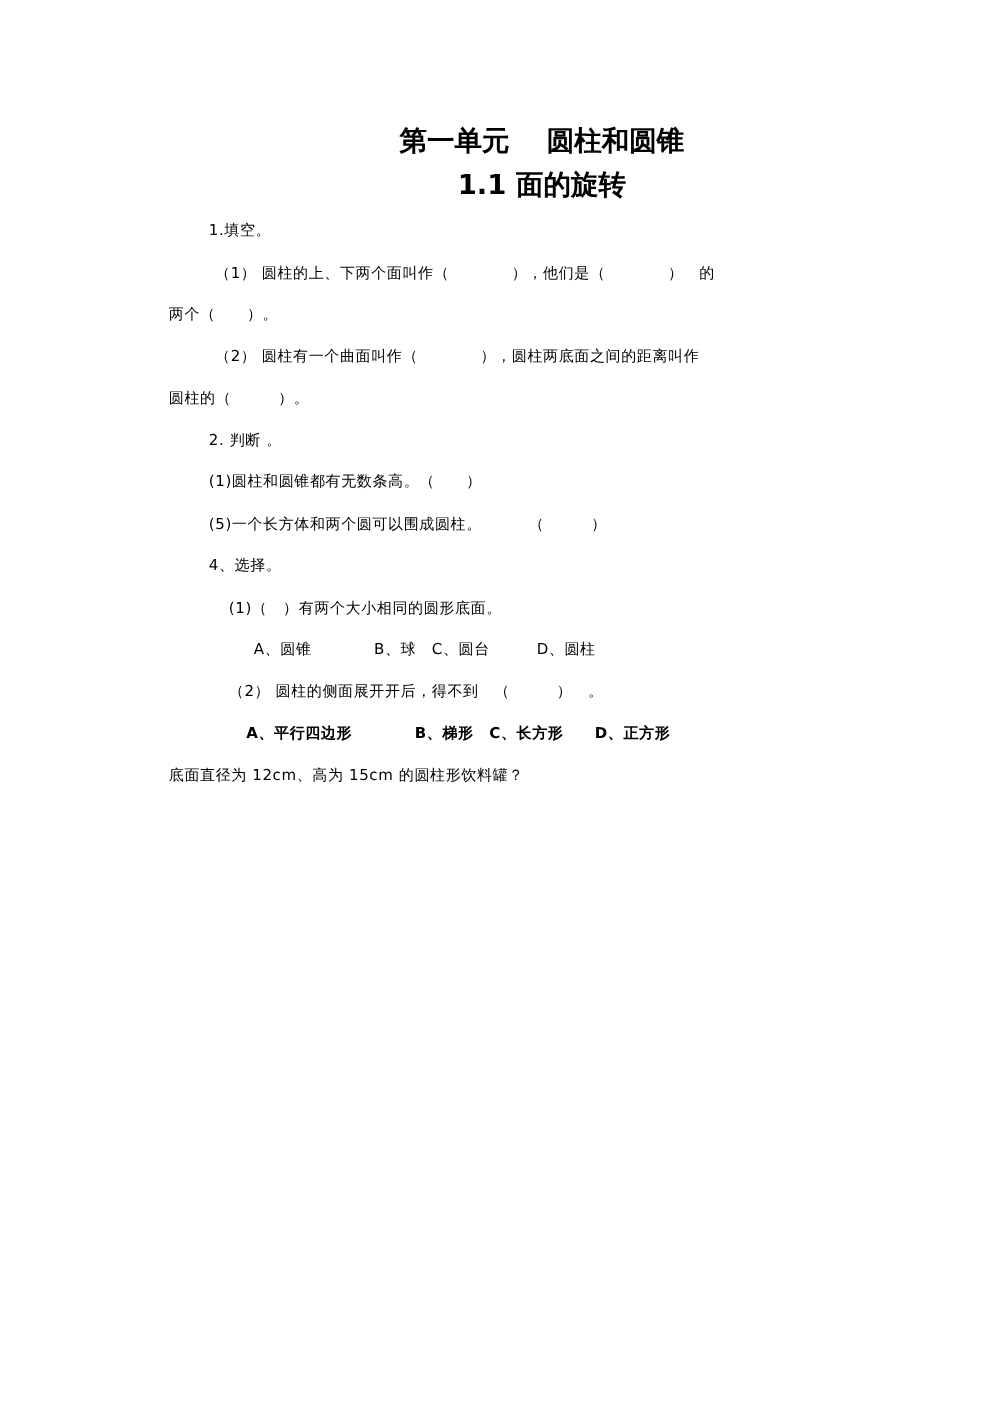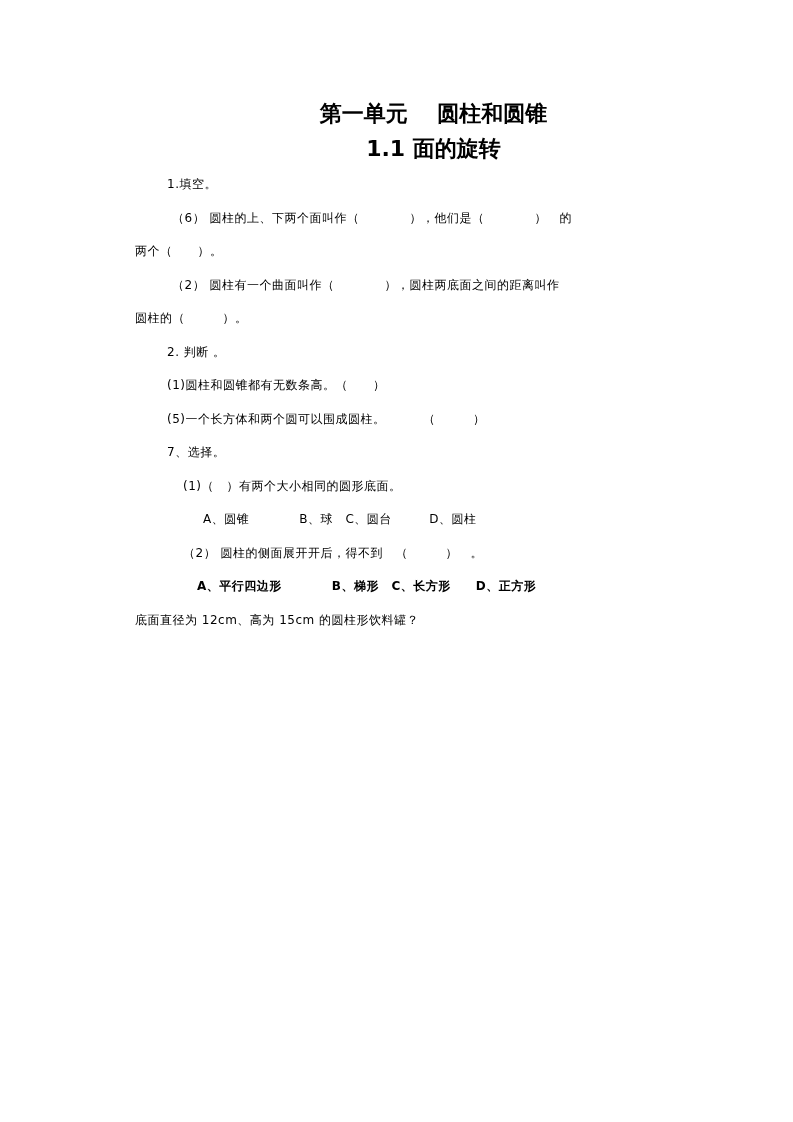--- a/index.html
+++ b/index.html
@@ -56,28 +56,28 @@
 <div class="page">
   <div class="doc">
 
     <div class="title-block">
       <div class="title-line">第一单元　 圆柱和圆锥</div>
       <div class="title-line">1.1 面的旋转</div>
     </div>
 
     <div class="body-block">
       <div class="line ind-32">1.填空。</div>
-      <div class="line ind-37">（6） 圆柱的上、下两个面叫作（　　　　），他们是（　　　　）　的</div>
+      <div class="line ind-37">（1） 圆柱的上、下两个面叫作（　　　　），他们是（　　　　）　的</div>
       <div class="line ind-0">两个（　　）。</div>
       <div class="line ind-37">（2） 圆柱有一个曲面叫作（　　　　），圆柱两底面之间的距离叫作</div>
       <div class="line ind-0">圆柱的（　　　）。</div>
       <div class="line ind-32">2. 判断 。</div>
       <div class="line ind-32">(1)圆柱和圆锥都有无数条高。（　　）</div>
       <div class="line ind-32">(5)一个长方体和两个圆可以围成圆柱。　　　（　　　）</div>
-      <div class="line ind-32">7、选择。</div>
+      <div class="line ind-32">4、选择。</div>
       <div class="line ind-48">(1)（　）有两个大小相同的圆形底面。</div>
       <div class="line ind-68">A、圆锥　　　　B、球　C、圆台　　　D、圆柱</div>
       <div class="line ind-48">（2） 圆柱的侧面展开开后，得不到　（　　　）　。</div>
       <div class="line ind-62">A、平行四边形　　　　B、梯形　C、长方形　　D、正方形</div>
       <div class="line ind-0">底面直径为 12cm、高为 15cm 的圆柱形饮料罐？</div>
     </div>
 
   </div>
 </div>
 

